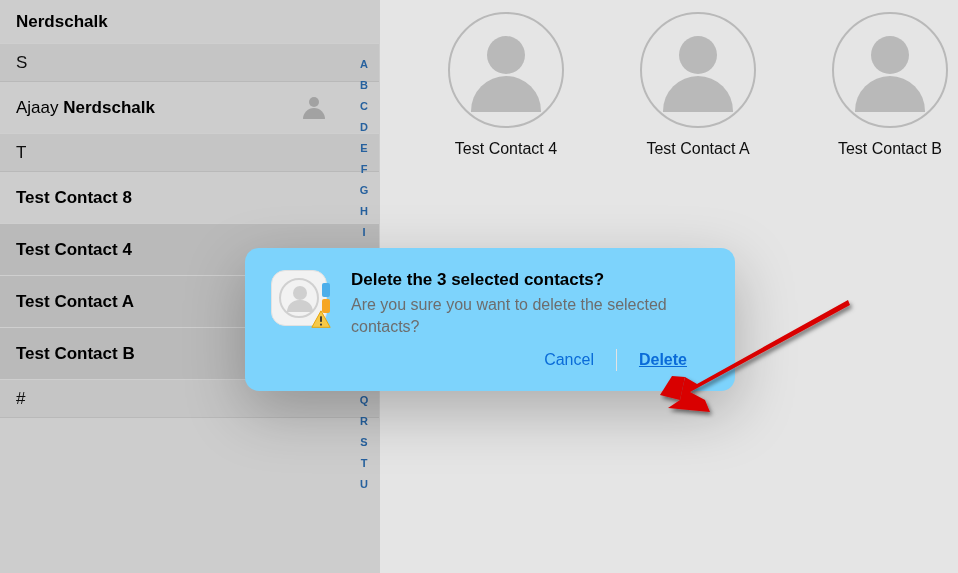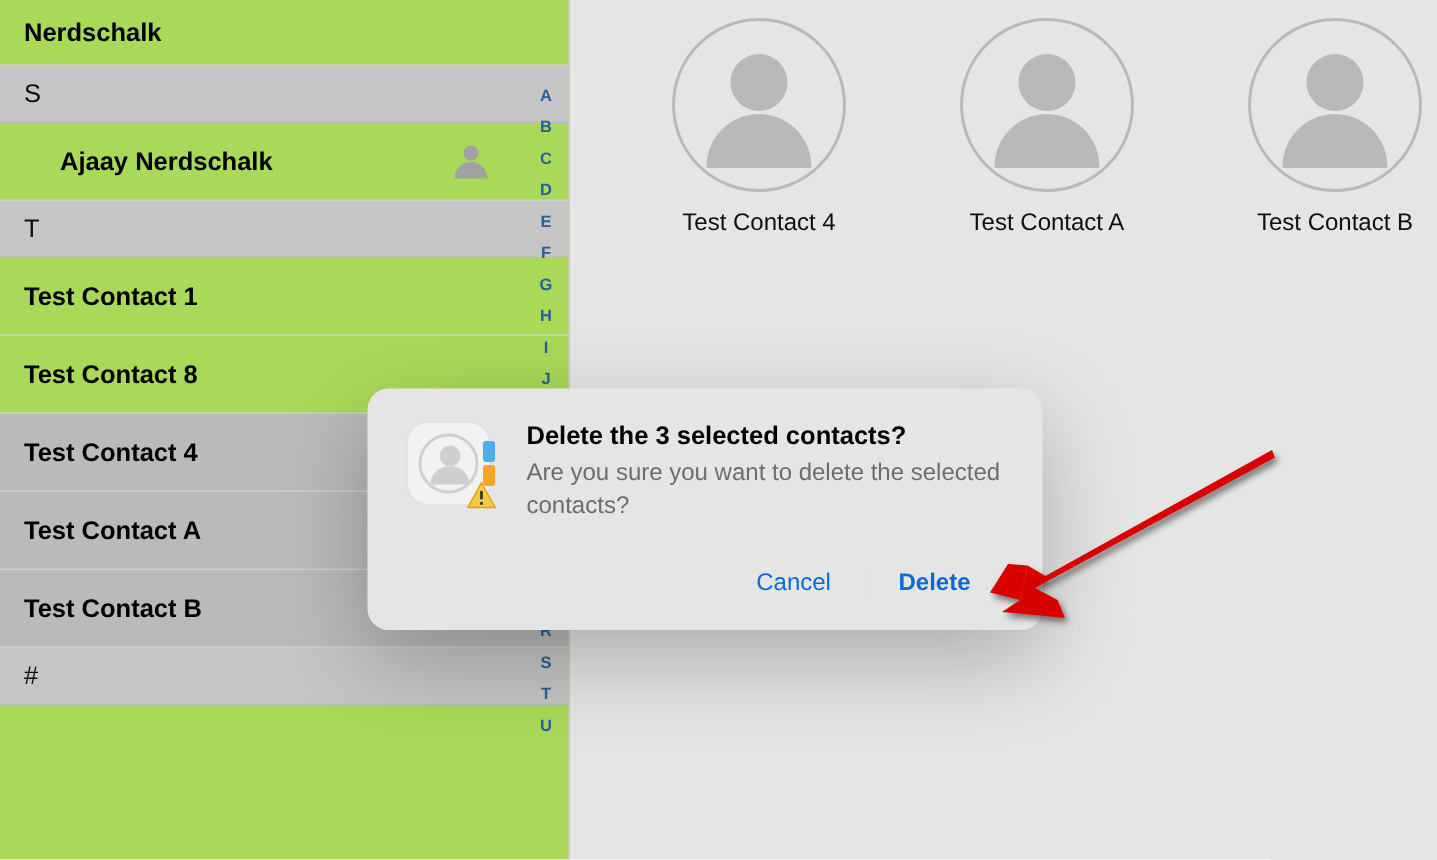--- a/index.html
+++ b/index.html
@@ -9,21 +9,21 @@
     overflow: hidden;
     background: #fff;
   }
   .app { display: flex; width: 100%; height: 100%; position: relative; }
 
   
   .sidebar {
     position: relative;
     width: 380px;
     height: 100%;
-    background: #bef264;
+    background: #e5e5e5;
     border-right: 1px solid #e5e5e5;
     flex: none;
   }
 
   .section-header {
     height: 38px;
     display: flex;
     align-items: center;
     padding: 0 16px;
     font-size: 17px;
@@ -39,21 +39,21 @@
     align-items: center;
     padding: 0 16px;
     font-size: 17px;
     color: #000;
     border-bottom: 1px solid #e7e7e7;
     margin-left: 0;
   }
   .contact-row[data-selected="true"] {
     background: #d0d0d0;
   }
-  .contact-row .light { font-weight: 700; margin-left: 24px; }
+  .contact-row .light { font-weight: 400; }
   .contact-row .bold  { font-weight: 600; }
   .contact-row.first-row { height: 44px; }
 
   .person-glyph {
     margin-left: auto;
     margin-right: 38px;
     width: 22px; height: 22px;
     color: #b5b5b5;
     position: relative;
   }
@@ -142,23 +142,23 @@
   .overlay {
     position: absolute;
     inset: 0;
     background: rgba(0,0,0,0.10);
     display: flex;
     align-items: flex-start;
     justify-content: flex-start;
   }
   .dialog {
     position: absolute;
-    top: 259px; left: 245px;
-    width: 450px;
-    background: #e5e5e5;
+    top: 248px; left: 245px;
+    width: 490px;
+    background: #7dd3fc;
     border-radius: 14px;
     box-shadow: 0 20px 60px rgba(0,0,0,0.25);
     padding: 22px 26px 16px 26px;
   }
   .dialog-body {
     display: flex;
     gap: 24px;
     align-items: flex-start;
   }
   .dialog-icon {
@@ -211,35 +211,35 @@
     color:#000;
     margin-bottom: 4px;
   }
   .dialog-text p {
     font-size: 16px;
     color:#6d6d6d;
     line-height: 1.35;
   }
 
   .dialog-actions {
-    margin-top: 26px;
+    margin-top: 8px;
     display: flex;
     justify-content: flex-end;
     align-items: center;
   }
   .dialog-actions button {
     background: none;
     border: none;
     font-size: 16px;
     color: #0a6bd8;
     padding: 6px 22px;
     cursor: pointer;
     font-family: inherit;
   }
-  .dialog-actions button.primary { font-weight: 600; }
+  .dialog-actions button.primary { font-weight: 600; text-decoration: underline; }
   .dialog-actions .sep {
     width:1px; height:22px;
     background:#e3e3e3;
   }
 
   
   .arrow {
     position:absolute;
     top: 300px; left: 660px;
     width: 210px; height: 130px;
@@ -265,23 +265,20 @@
       <span>
         <span class="light">Ajaay </span><span class="bold">Nerdschalk</span>
       </span>
       <span class="person-glyph"></span>
     </div>
 
     <div class="section-header">
       <span>T</span>
     </div>
 
-    <div class="contact-row">
-      <span class="bold">Test Contact 1</span>
-    </div>
     <div class="contact-row">
       <span class="bold">Test Contact 8</span>
     </div>
     <div class="contact-row" data-selected="true">
       <span class="bold">Test Contact 4</span>
     </div>
     <div class="contact-row" data-selected="true">
       <span class="bold">Test Contact A</span>
     </div>
     <div class="contact-row" data-selected="true">

